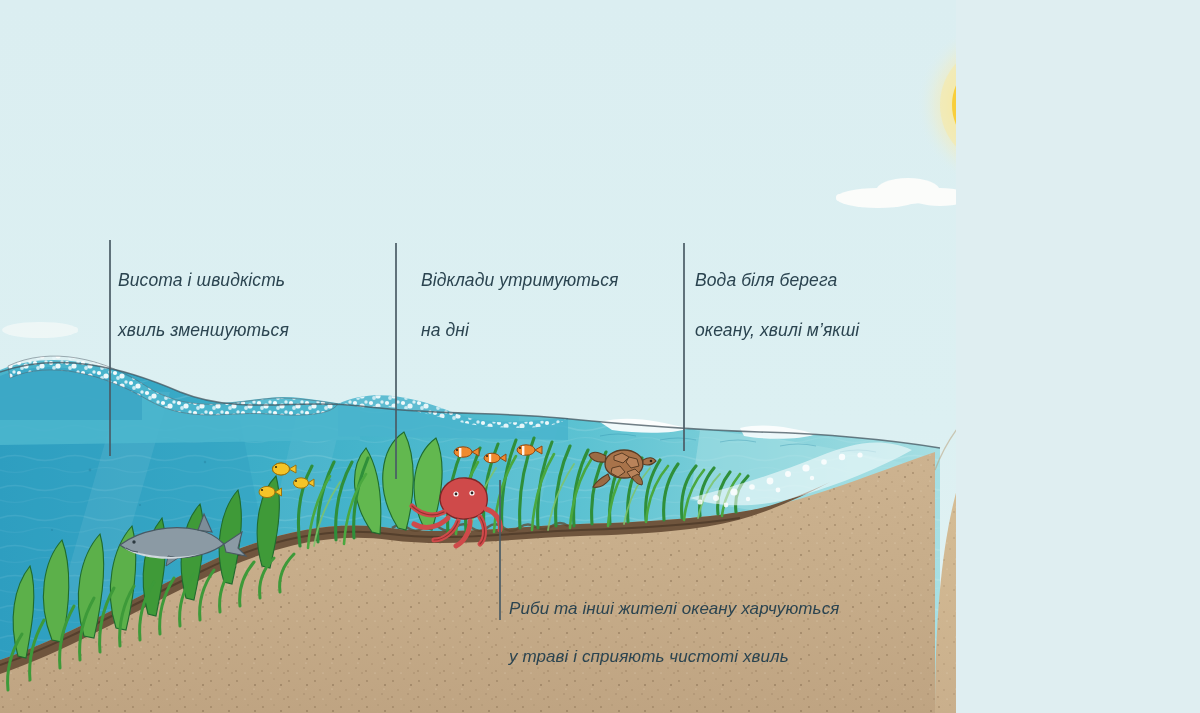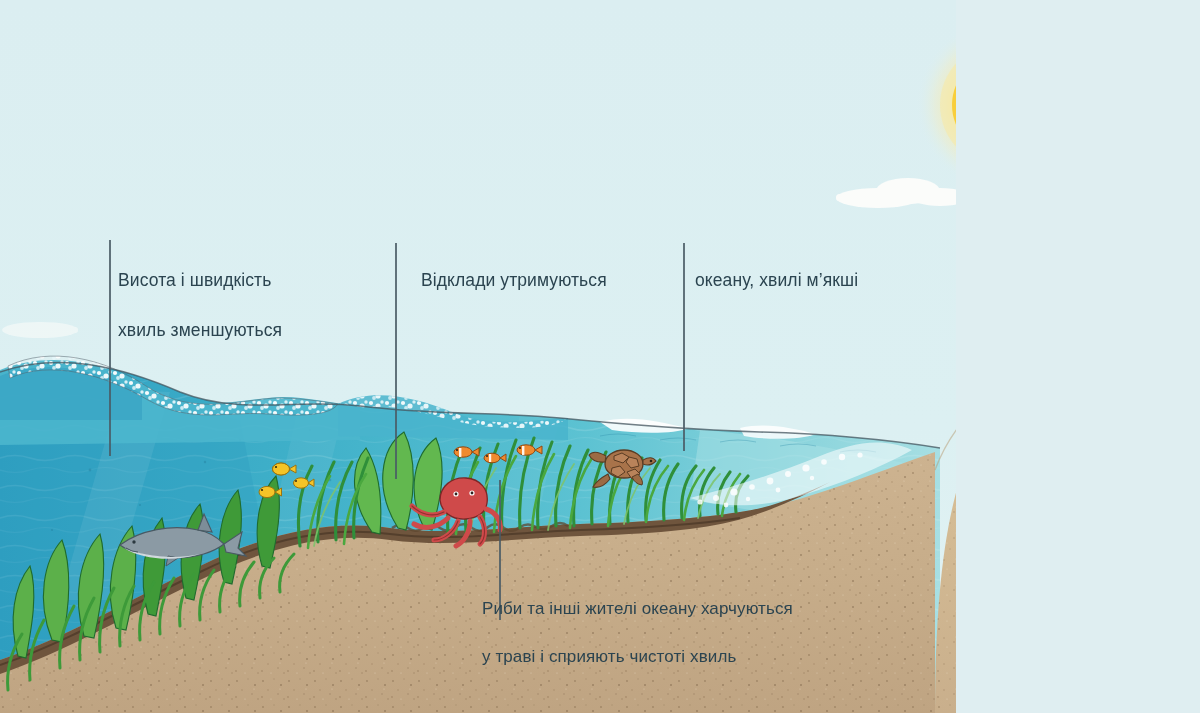--- a/index.html
+++ b/index.html
@@ -1,21 +1,21 @@
 <!DOCTYPE html>
 <html><head>
 <meta charset="utf-8">
 <style>
   * { margin:0; padding:0; box-sizing:border-box; }
   html, body {
     width:1200px; height:713px; overflow:hidden;
     font-family:"Liberation Sans", sans-serif;
     background:#dfeef1;
   }
-  #scene { position:relative; width:956px; height:713px; overflow:hidden; }
+  #scene { position:relative; width:956px; height:713px; overflow:hidden;font-style:italic; }
   #scene svg.layer {
     position:absolute; left:0; top:0; width:1200px; height:713px;
     display:block;
   }
   .label {
     position:absolute;
     color:#2b4450;
     font-size:17.5px;
     line-height:1.42;
     font-weight:400;
@@ -525,24 +525,26 @@
   </g>
 </svg>
 
 <div class="label" style="left:118px; top:243px;">
   <div>Висота і швидкість</div>
   <div>хвиль зменшуються</div>
 </div>
 
 <div class="label" style="left:421px; top:243px;">
   <div>Відклади утримуються</div>
+  <div>на дні</div>
 </div>
 
 <div class="label" style="left:695px; top:243px;">
+  <div>Вода біля берега</div>
   <div>океану, хвилі м’якші</div>
 </div>
 
-<div class="label cap" style="left:482px; top:573px;">
+<div class="label cap" style="left:509px; top:573px;">
   <div>Риби та інші жителі океану харчуються</div>
   <div>у траві і сприяють чистоті хвиль</div>
 </div>
 
 </div>
 
 </body></html>

